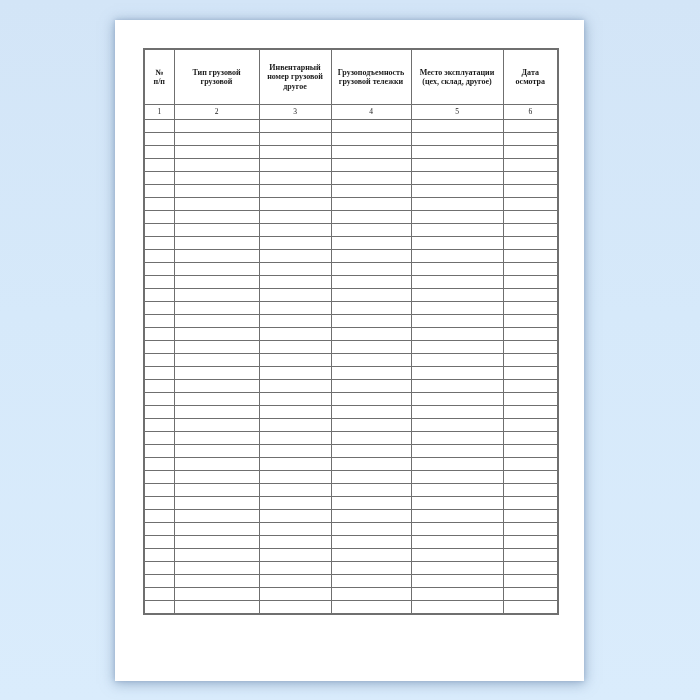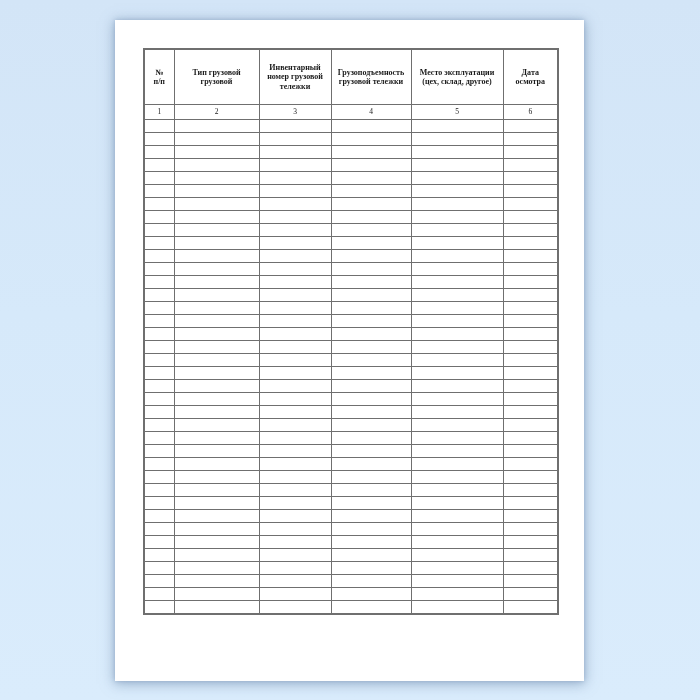--- a/index.html
+++ b/index.html
@@ -76,21 +76,21 @@
         <col style="width:72px">
         <col style="width:80px">
         <col style="width:92px">
         <col style="width:55px">
       </colgroup>
       <thead>
         <tr id="header-row">
             <th class="header-cell">№
 п/п</th>
             <th class="header-cell">Тип грузовой грузовой</th>
-            <th class="header-cell">Инвентарный номер грузовой тележки</th>
+            <th class="header-cell">Инвентарный номер грузовой другое</th>
             <th class="header-cell">Грузоподъемность грузовой тележки</th>
             <th class="header-cell">Место эксплуатации (цех, склад, другое)</th>
             <th class="header-cell">Дата осмотра</th>
           </tr>
         <tr id="number-row" class="number-row">
             <td>1</td>
             <td>2</td>
             <td>3</td>
             <td>4</td>
             <td>5</td>

